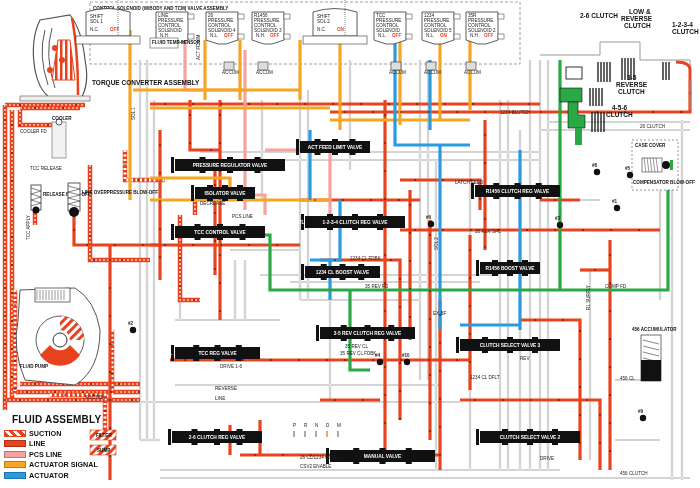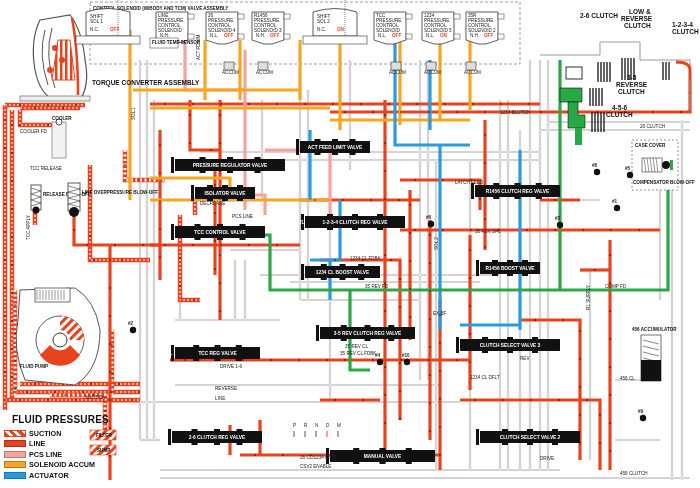--- a/index.html
+++ b/index.html
@@ -830,36 +830,36 @@
       <rect x="391" y="62" width="10" height="8" fill="#ddd" stroke="#333" stroke-width="0.6"></rect>
       <text x="389" y="74" class="vlbl">ACCUM</text>
       <rect x="426" y="62" width="10" height="8" fill="#ddd" stroke="#333" stroke-width="0.6"></rect>
       <text x="424" y="74" class="vlbl">ACCUM</text>
       <rect x="466" y="62" width="10" height="8" fill="#ddd" stroke="#333" stroke-width="0.6"></rect>
       <text x="464" y="74" class="vlbl">ACCUM</text>
     </g>
 </svg>
 
 <div class="legend">
-  <div class="legend-title">FLUID PRESSURES</div>
+  <div class="legend-title">FLUID ASSEMBLY</div>
   <div id="legend-items">
       <div class="legend-item">
         <div class="swatch" style="background: repeating-linear-gradient(45deg, rgb(232, 67, 31) 0px, rgb(232, 67, 31) 3px, rgb(255, 255, 255) 3px, rgb(255, 255, 255) 6px); border: 1px solid rgb(232, 67, 31);"></div>
         <span class="legend-label">SUCTION</span>
       </div>
       <div class="legend-item">
         <div class="swatch" style="background: rgb(232, 67, 31); border: 1px solid rgba(0, 0, 0, 0.25);"></div>
         <span class="legend-label">LINE</span>
       </div>
       <div class="legend-item">
         <div class="swatch" style="background: rgb(244, 163, 160); border: 1px solid rgba(0, 0, 0, 0.25);"></div>
         <span class="legend-label">PCS LINE</span>
       </div>
       <div class="legend-item">
         <div class="swatch" style="background: rgb(245, 166, 35); border: 1px solid rgba(0, 0, 0, 0.25);"></div>
-        <span class="legend-label">SOLENOID ACCUM</span>
+        <span class="legend-label">ACTUATOR SIGNAL</span>
       </div>
       <div class="legend-item">
         <div class="swatch" style="background: rgb(42, 155, 224); border: 1px solid rgba(0, 0, 0, 0.25);"></div>
         <span class="legend-label">ACTUATOR</span>
       </div>
     </div>
 </div>
 
 </body></html>

